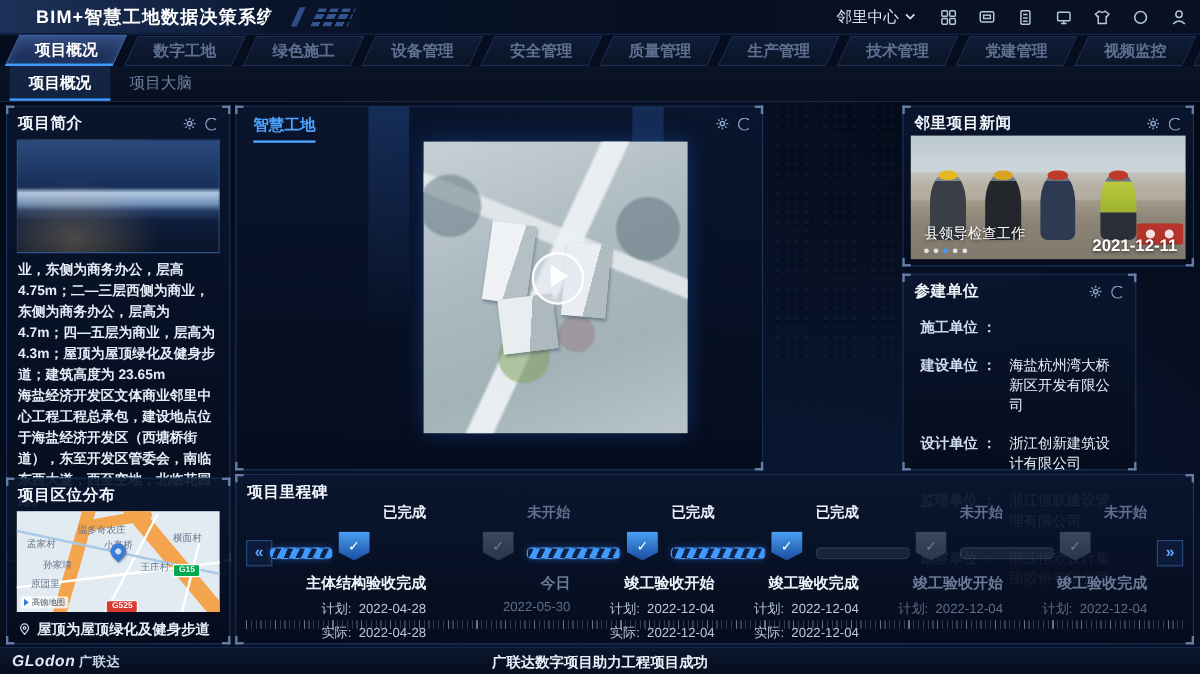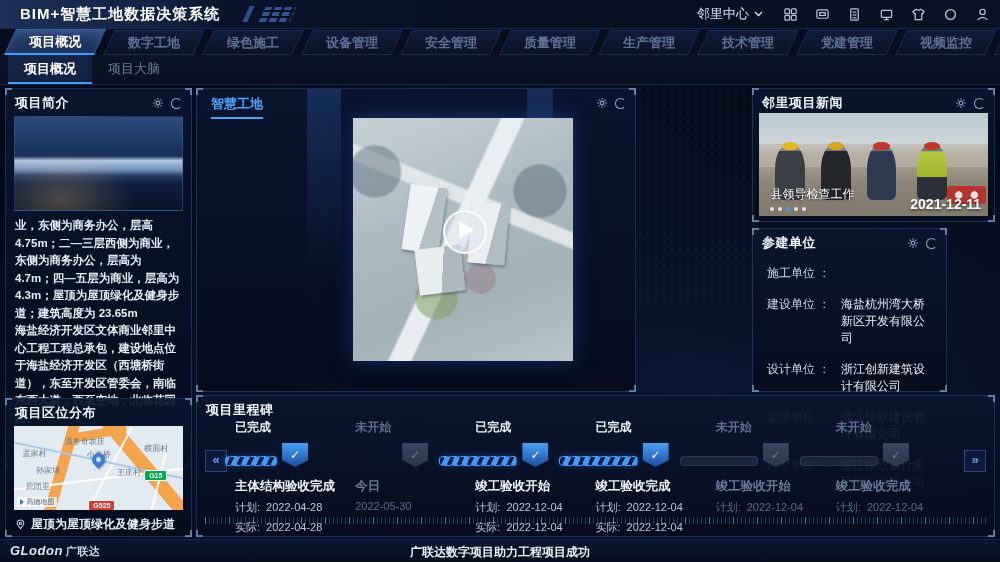--- a/index.html
+++ b/index.html
@@ -14,21 +14,21 @@
   .dots-overlay{position:absolute;left:196px;top:85px;width:560px;height:220px;pointer-events:none;
        background-image:radial-gradient(rgba(100,160,255,.16) 1px, transparent 1.4px);
        background-size:8px 8px;opacity:.5;}
   
   .top-header{position:absolute;top:0;left:0;right:0;height:28px;
        background:linear-gradient(90deg,#0a1630,#071021 55%,#081224);
        border-bottom:1px solid #142a50;z-index:5;}
   .title-block{position:absolute;left:0;top:0;height:28px;width:232px;
        background:linear-gradient(90deg,#1d3158 0%,#10203f 75%, rgba(16,32,63,0));
        clip-path:polygon(0 0,100% 0,93% 100%,0 100%);
-       display:flex;align-items:center;padding-left:20px;box-sizing:border-box;}
+       display:flex;align-items:center;padding-left:30px;box-sizing:border-box;}
   .app-title{font-size:15px;font-weight:bold;color:#ffffff;letter-spacing:1px;white-space:nowrap;}
   .slash-decor{position:absolute;left:246px;top:6px;width:5px;height:16px;background:#2e4d85;transform:skewX(-25deg);}
   .grid-decor{position:absolute;left:262px;top:7px;width:31px;height:15px;transform:skewX(-25deg);
        background:
          repeating-linear-gradient(0deg, transparent 0 4px, #071021 4px 6px),
          repeating-linear-gradient(90deg,#33548c 0 7px, transparent 7px 10px);}
   .header-right{position:absolute;right:10px;top:0;height:28px;display:flex;align-items:center;gap:20px;}
   .project-selector{display:flex;align-items:center;gap:5px;color:#dde6f4;font-size:13px;cursor:pointer;}
   .header-icons{display:flex;align-items:center;gap:17px;color:#b9c7dd;}
   .header-icons svg{display:block;}
@@ -152,26 +152,26 @@
   .news-caption{position:absolute;left:5%;bottom:13%;color:#ffffff;font-size:12px;font-weight:normal;
        text-shadow:0 1px 3px rgba(0,0,0,.7);}
   .news-dots{position:absolute;left:5%;bottom:5%;display:flex;gap:4px;}
   .news-dots i{width:4px;height:4px;border-radius:50%;background:rgba(255,255,255,.8);cursor:pointer;}
   .news-dots i.active{background:#3f9bff;}
   .news-date{position:absolute;right:3%;bottom:4%;color:#ffffff;font-size:14px;font-weight:bold;
        text-shadow:0 1px 3px rgba(0,0,0,.7);}
   
   .units-list{padding:10px 14px 0;}
   .unit-row{display:flex;align-items:baseline;margin-bottom:14px;font-size:12px;}
-  .unit-label{width:74px;flex-shrink:0;color:#cdd9ec;font-weight:normal;}
+  .unit-label{width:74px;flex-shrink:0;color:#cdd9ec;font-weight:bold;}
   .unit-value{color:#e9f0fa;}
   
   .ms-track{position:absolute;left:8px;right:8px;top:22px;bottom:12px;}
   .ms-cells{position:absolute;left:30px;right:30px;top:0;bottom:10px;display:flex;}
-  .ms-cell{flex:1;position:relative;text-align:left;}
+  .ms-cell{flex:1;position:relative;text-align:right;}
   .ms-status{margin-top:1px;font-size:12px;font-weight:bold;color:#eaf1fb;}
   .ms-shield{width:26px;height:24px;margin:7px auto 0;position:relative;z-index:2;
        clip-path:polygon(50% 100%,0 72%,0 0,100% 0,100% 72%);
        background:linear-gradient(180deg,#49a0f5,#1b4c9e);display:flex;align-items:center;justify-content:center;
        color:#fff;font-size:12px;filter:drop-shadow(0 0 4px rgba(61,140,255,.85));}
   .ms-bar{position:absolute;top:38px;left:-30%;right:calc(50% + 18px);height:8px;border-radius:4px;z-index:1;
        background:repeating-linear-gradient(-65deg,#3f9bff 0 5px, rgba(25,60,120,.35) 5px 9px);
        border:1px solid rgba(80,155,255,.55);box-shadow:0 0 6px rgba(40,110,220,.45);}
   .ms-cell.first .ms-bar{left:-8%;}
   .ms-cell.pending .ms-status{color:#5f6f8d;}

